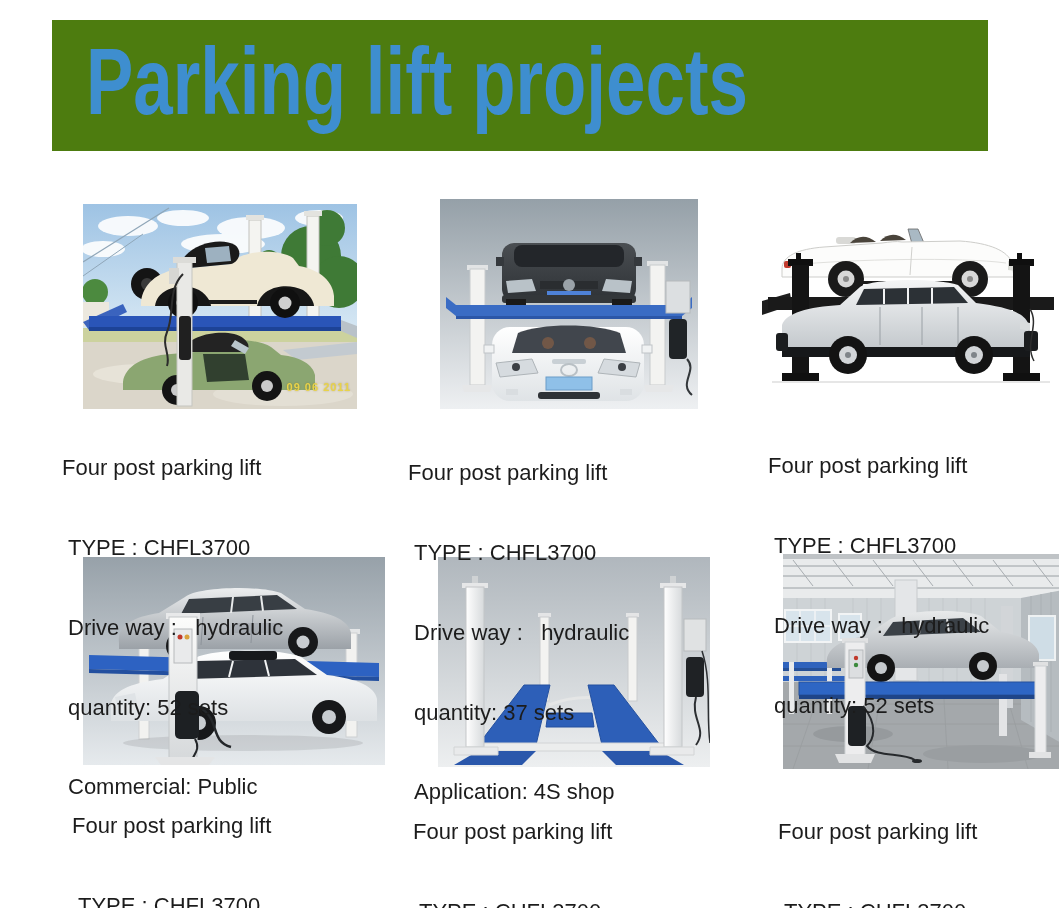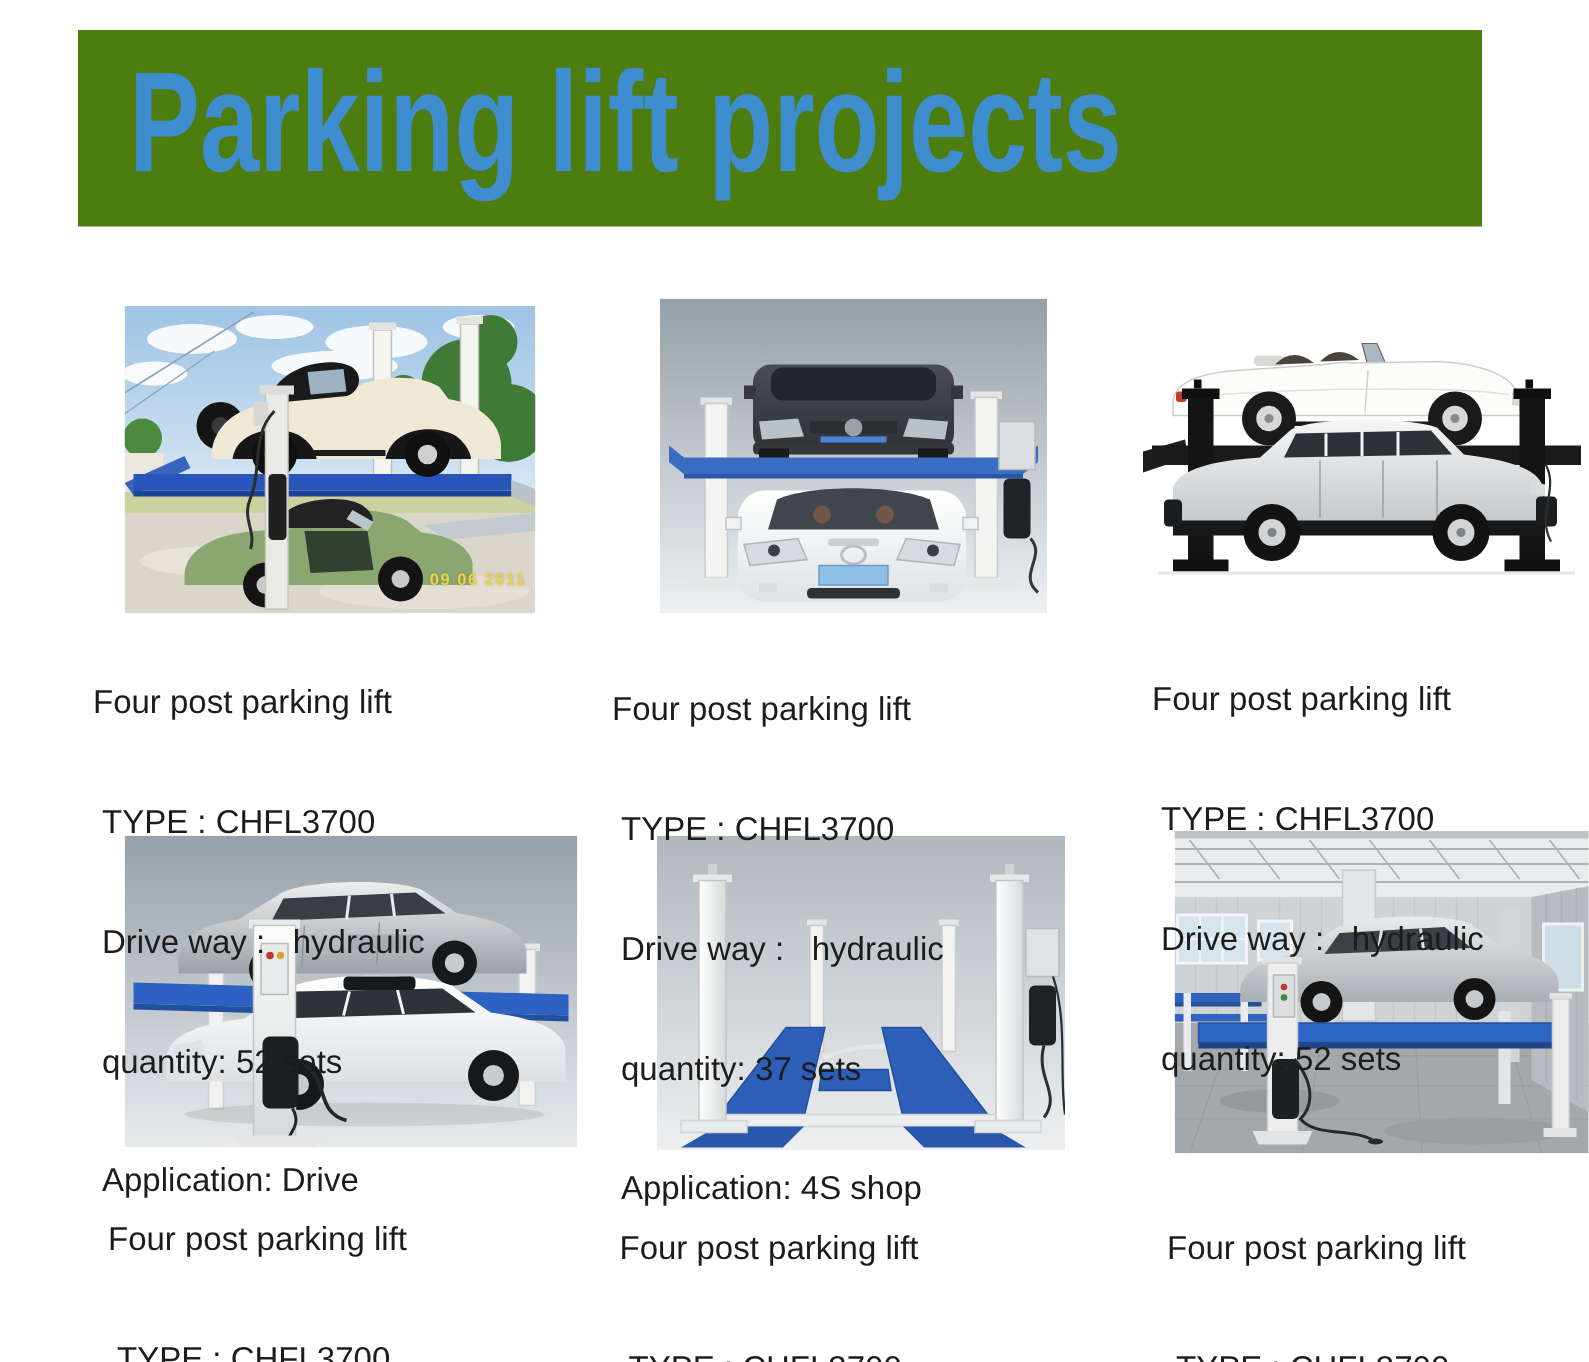--- a/index.html
+++ b/index.html
@@ -427,21 +427,21 @@
   <path d="M80,152 C96,172 90,186 84,192 C94,204 118,198 132,206" stroke="#26292c" stroke-width="2" fill="none"></path>
   <ellipse cx="134" cy="207" rx="5" ry="2" fill="#26292c"></ellipse>
 </svg>
 </figure>
 
 <div class="specs s1">
   <div>Four post parking lift</div>
   <div>TYPE : CHFL3700</div>
   <div>Drive way :   hydraulic</div>
   <div>quantity: 52 sets</div>
-  <div>Application: Drive</div>
+  <div>Commercial: Public</div>
 </div>
 
 <div class="specs s2">
   <div>Four post parking lift</div>
   <div>TYPE : CHFL3700</div>
   <div>Drive way :   hydraulic</div>
   <div>quantity: 37 sets</div>
   <div>Application: 4S shop</div>
 </div>
 

